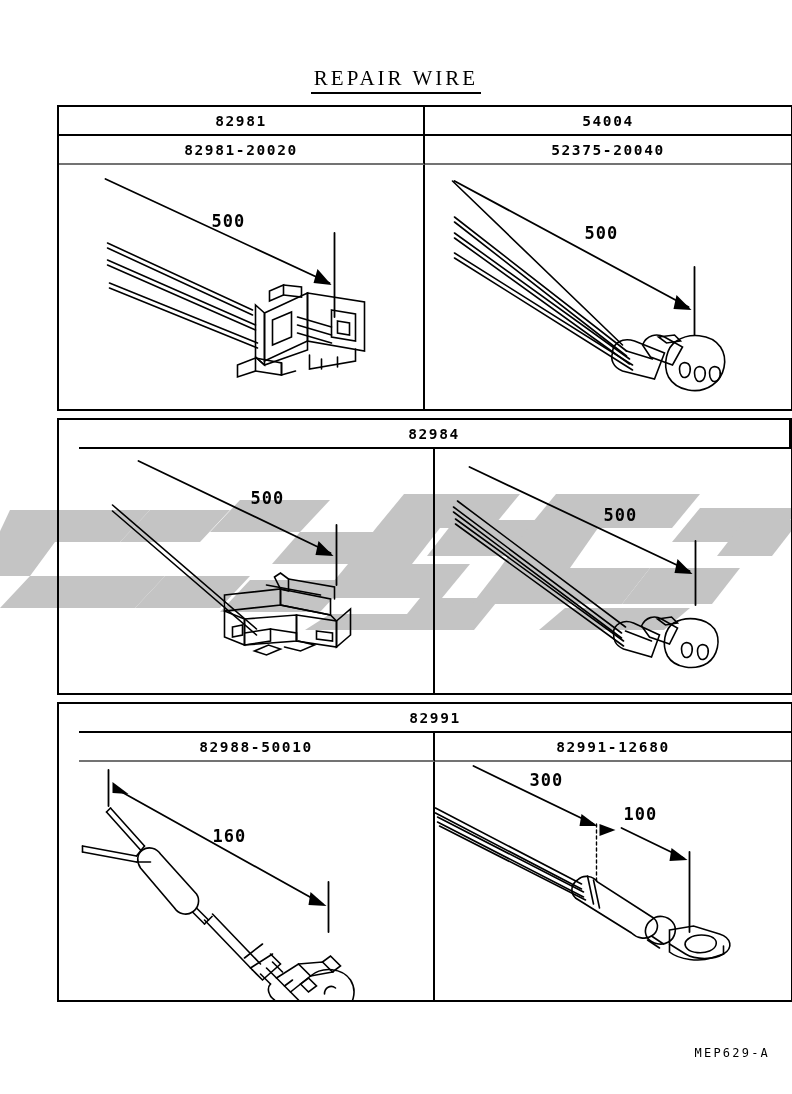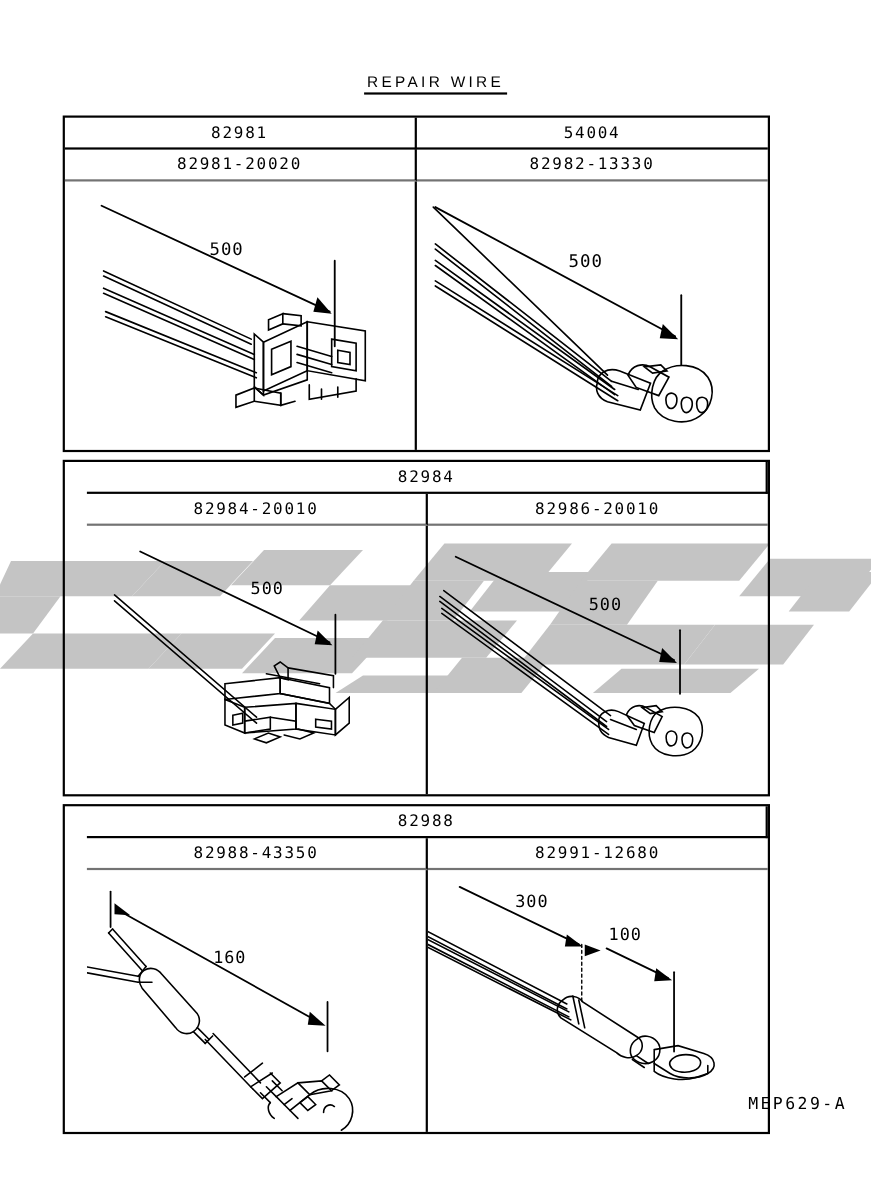--- a/index.html
+++ b/index.html
@@ -16,35 +16,36 @@
     overflow: hidden;
   }
 
   
   .page-title {
     position: absolute;
     left: 0;
     top: 66px;
     width: 792px;
     text-align: center;
-    font-size: 14px;
+    font-size: 21px;
     letter-spacing: 3px;
-    font-family: Liberation Sans, sans-serif;
+    font-family: Liberation Serif, serif;
   }
   .page-title span.tx {
     border-bottom: 2px solid #000;
     padding: 0 3px 2px 3px;
   }
 
   
   .grid {
     position: absolute;
     left: 57px;
     top: 105px;
-    width: 643px;
+    width: 736px;
+    font-weight: bold;
   }
   .band {
     position: relative;
     border: 2px solid #000;
     box-sizing: border-box;
     background: transparent;
   }
   .band + .band { margin-top: 7px; padding-left: 20px; }
 
   .hdr-row {
@@ -88,22 +89,22 @@
     height: 150px;
     pointer-events: none;
     z-index: 0;
   }
   .watermark svg { display:block; width:100%; height:100%; }
 
   
   .footer-code {
     position: absolute;
     right: 22px;
-    top: 994px;
-    font-size: 15px;
+    top: 1046px;
+    font-size: 12px;
     letter-spacing: 2.2px;
     font-family: "DejaVu Sans Mono", "Liberation Mono", monospace;
   }
 
   .dimtext {
     font-family: "DejaVu Sans Mono", "Liberation Mono", monospace;
     font-size: 17px;
     letter-spacing: 1px;
     fill: #000;
   }
@@ -148,21 +149,21 @@
 
 <div class="grid">
 
   <div class="band">
     <div class="hdr-row">
       <div class="hdr-cell first">82981</div>
       <div class="hdr-cell">54004</div>
     </div>
     <div class="hdr-row">
       <div class="hdr-cell pn first">82981-20020</div>
-      <div class="hdr-cell pn">82982-13330</div>
+      <div class="hdr-cell pn">52375-20040</div>
     </div>
     <div class="draw-row" style="height:244px;">
 
       <div class="draw-cell first">
         <svg viewBox="0 0 343 244" preserveAspectRatio="xMidYMid meet">
           <g stroke="#000" fill="none" stroke-width="1.6" stroke-linecap="round">
 
             <path d="M38 78 L183 145"></path>
               <path d="M38 83 L183 150"></path>
             <path d="M38 95 L186 160"></path>
@@ -224,24 +225,20 @@
           <text class="dimtext" x="148" y="74">500</text>
         </svg>
       </div>
     </div>
   </div>
 
   <div class="band">
     <div class="hdr-row">
       <div class="hdr-cell first">82984</div>
     </div>
-    <div class="hdr-row">
-      <div class="hdr-cell pn first">82984-20010</div>
-      <div class="hdr-cell pn">82986-20010</div>
-    </div>
     <div class="draw-row" style="height:244px;">
 
       <div class="draw-cell first">
         <svg viewBox="0 0 343 244" preserveAspectRatio="xMidYMid meet">
           <g stroke="#000" fill="none" stroke-width="1.6" stroke-linecap="round">
             <path d="M28 56 L172 180"></path>
               <path d="M28 62 L172 186"></path>
 
             <path d="M54 12 L246 104" stroke-width="1.8"></path>
             <path d="M234 92 L249 107 L231 106 Z" fill="#000" stroke="none"></path>
@@ -290,24 +287,24 @@
             <path d="M184 182 L210 192"></path>
           </g>
           <text class="dimtext" x="162" y="72">500</text>
         </svg>
       </div>
     </div>
   </div>
 
   <div class="band">
     <div class="hdr-row">
-      <div class="hdr-cell first">82988</div>
-    </div>
-    <div class="hdr-row">
-      <div class="hdr-cell pn first">82988-43350</div>
+      <div class="hdr-cell">82991</div>
+    </div>
+    <div class="hdr-row">
+      <div class="hdr-cell pn first">82988-50010</div>
       <div class="hdr-cell pn">82991-12680</div>
     </div>
     <div class="draw-row" style="height:238px;">
 
       <div class="draw-cell first">
         <svg viewBox="0 0 343 238" preserveAspectRatio="xMidYMid meet">
           <g stroke="#000" fill="none" stroke-width="1.6" stroke-linecap="round">
 
             <path d="M24 8 L24 44" stroke-width="1.8"></path>
             <path d="M30 26 L238 142" stroke-width="1.8"></path>

